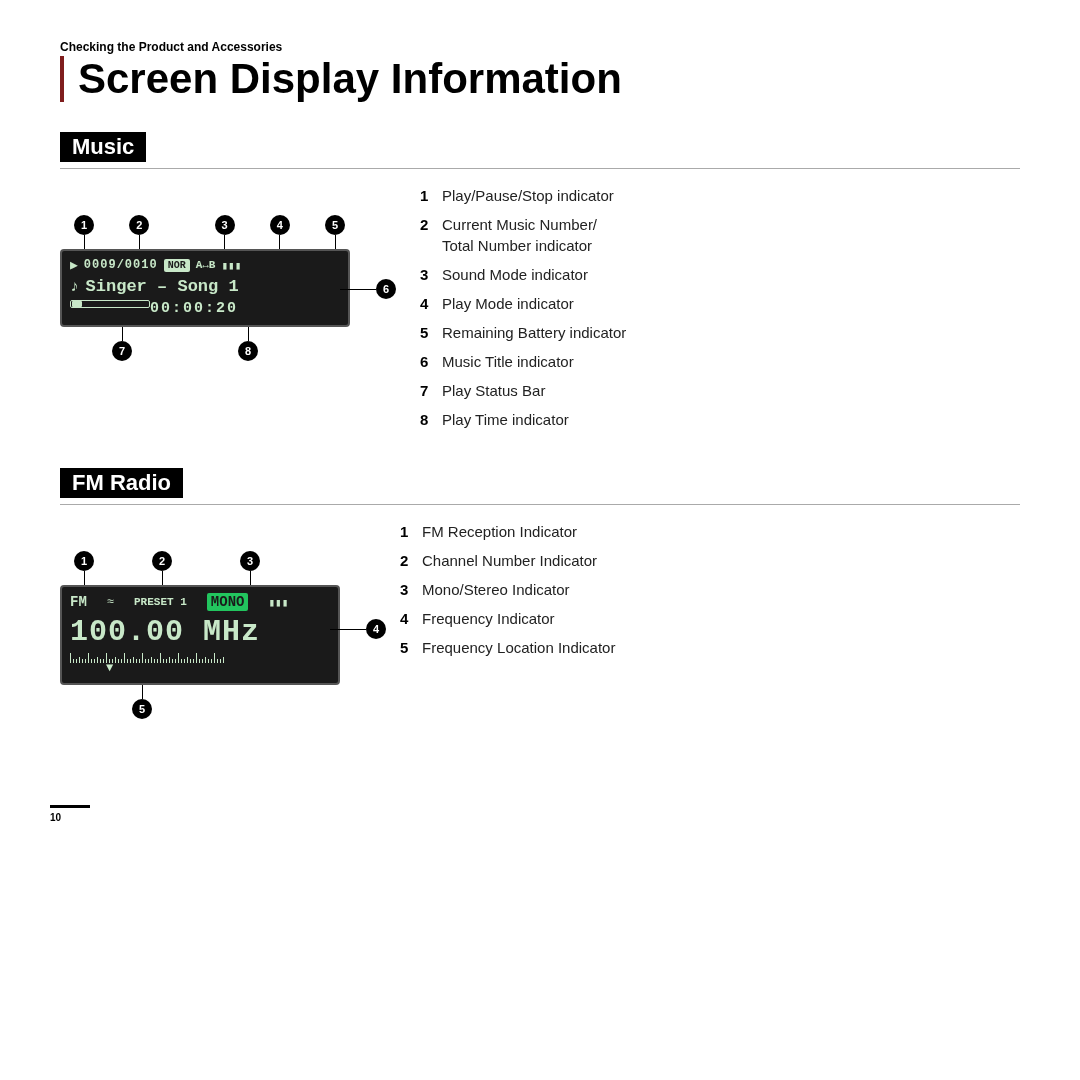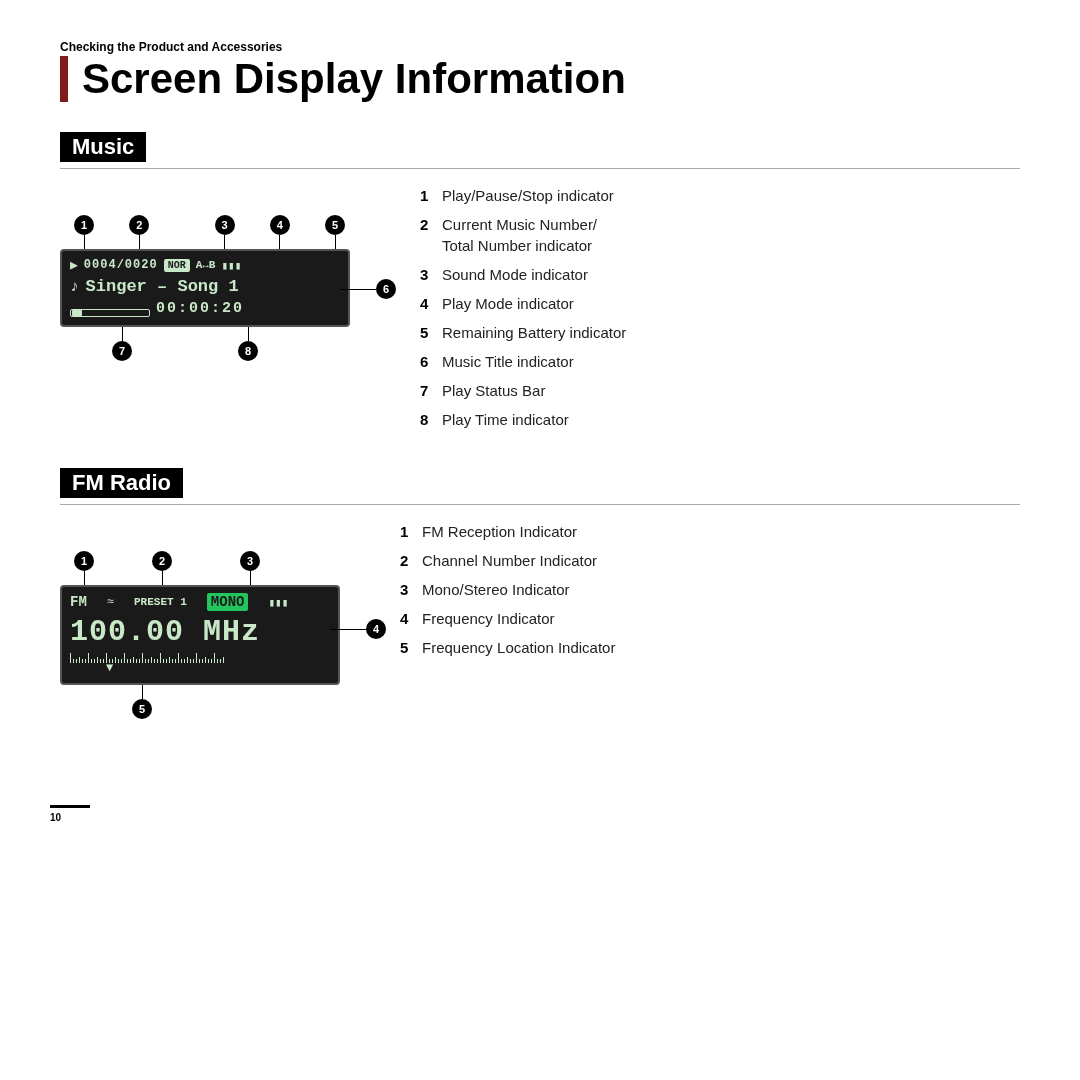--- a/index.html
+++ b/index.html
@@ -26,21 +26,21 @@
       font-size: 12px;
       font-weight: bold;
       color: #000;
       margin-bottom: 2px;
     }
 
     .page-title {
       font-size: 42px;
       font-weight: bold;
       color: #000;
-      border-left: 8px solid #7f1d1d;
+      border-left: 4px solid #7f1d1d;
       padding-left: 14px;
       margin-bottom: 30px;
       line-height: 1.1;
     }
 
     .section-header {
       display: flex;
       align-items: center;
       margin-bottom: 16px;
       border-bottom: 1px solid #aaa;
@@ -145,22 +145,21 @@
       color: #c8e8c8;
       margin-bottom: 4px;
     }
 
     .music-note {
       font-size: 16px;
     }
 
     .progress-bar-row {
       display: flex;
-      align-items: flex-end;
-      gap: 6px;
+      align-items: flex-start;
       font-size: 13px;
       color: #c8e8c8;
     }
 
     .progress-outer {
       width: 80px;
       height: 8px;
       border: 1px solid #c8e8c8;
       border-radius: 2px;
       background: #1a1a1a;
@@ -373,21 +372,21 @@
           <div class="callout-num">5</div>
           <div class="line-down"></div>
         </div>
       </div>
 
       
       <div style="position:relative; display:inline-block;">
         <div class="music-screen">
           <div class="music-top-row">
             <span class="play-icon">▶</span>
-            <span class="track-num">0004/0020</span>
+            <span class="track-num">0009/0010</span>
             <span class="mode-badge">NOR</span>
             <span class="ab-badge">A↔B</span>
             <span class="battery-icon">▮▮▮</span>
           </div>
           <div class="music-title-row">
             <span class="music-note">♪</span>
             <span>Singer – Song 1</span>
           </div>
           <div class="progress-bar-row">
             <div class="progress-outer">

